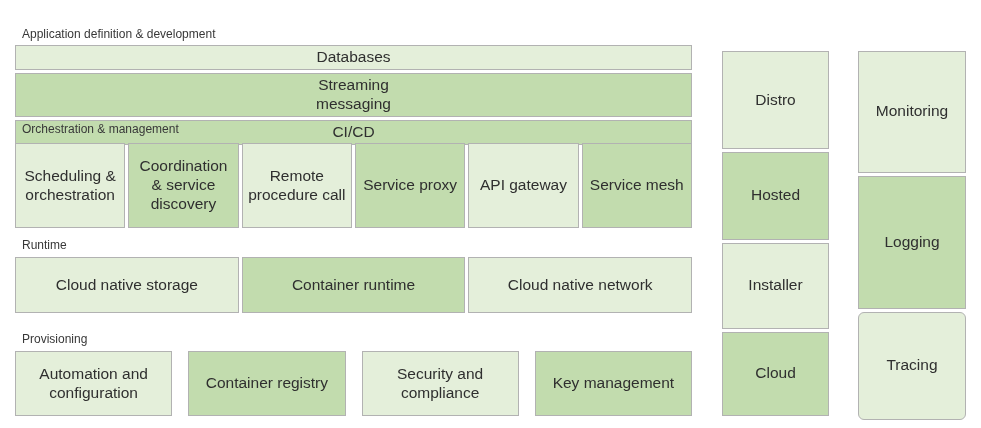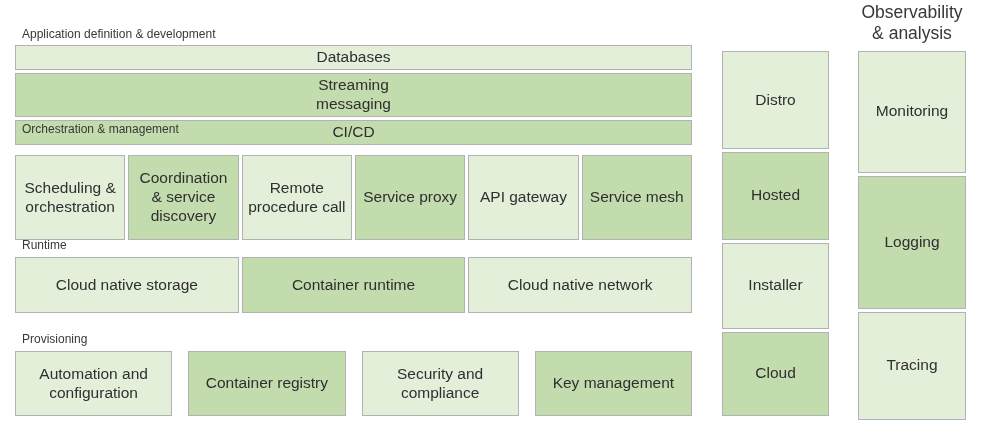--- a/index.html
+++ b/index.html
@@ -62,38 +62,38 @@
     color:var(--ink);
   }
   .box.medium{background:var(--box-medium);}
   
   .row.wrap-tight .box > span{display:inline-block;max-width:128px;}
 
   
   #title-appdef{top:24px;left:7px;}
   #row-appdef{top:45px;height:56px;flex-direction:column;}
   #title-orch{top:119px;left:7px;}
-  #row-orch{top:143px;height:85px;margin-top:12px;}
+  #row-orch{top:143px;height:85px;}
   #title-runtime{top:235px;left:7px;}
   #row-runtime{top:257px;height:56px;}
   #title-prov{top:329px;left:7px;}
   #row-prov{top:351px;height:65px;gap:16px;}
 
   .col.platforms .col-title{top:26px;}
   .col.platforms .stack{top:51px;height:365px;}
   .col.platforms .stack .box:nth-child(1){flex-grow:100;}
   .col.platforms .stack .box:nth-child(2){flex-grow:89;}
   .col.platforms .stack .box:nth-child(3){flex-grow:87;}
   .col.platforms .stack .box:nth-child(4){flex-grow:85;}
 
   .col.observability .col-title{top:2px;}
   .col.observability .stack{top:51px;height:369px;}
   .col.observability .stack .box:nth-child(1){flex-grow:120;}
   .col.observability .stack .box:nth-child(2){flex-grow:132;text-align:right;}
-  .col.observability .stack .box:nth-child(3){flex-grow:106;}
+  .col.observability .stack .box:nth-child(3){flex-grow:106;border-radius:6px;}
 </style>
 </head>
 <body>
 
 <div id="diagram">
 
   <div class="main">
 
     <div class="sec-title" id="title-appdef">Application definition &amp; development</div>
     <div class="row wrap-tight" id="row-appdef">
@@ -172,21 +172,20 @@
       <div class="box light">
           <span>Installer</span>
         </div>
       <div class="box medium">
           <span>Cloud</span>
         </div>
     </div>
   </div>
 
   <div class="col observability">
-    <div class="col-title">Observability &amp; analysis</div>
     <div class="stack">
       <div class="box light">
           <span>Monitoring</span>
         </div>
       <div class="box medium">
           <span>Logging</span>
         </div>
       <div class="box light">
           <span>Tracing</span>
         </div>

